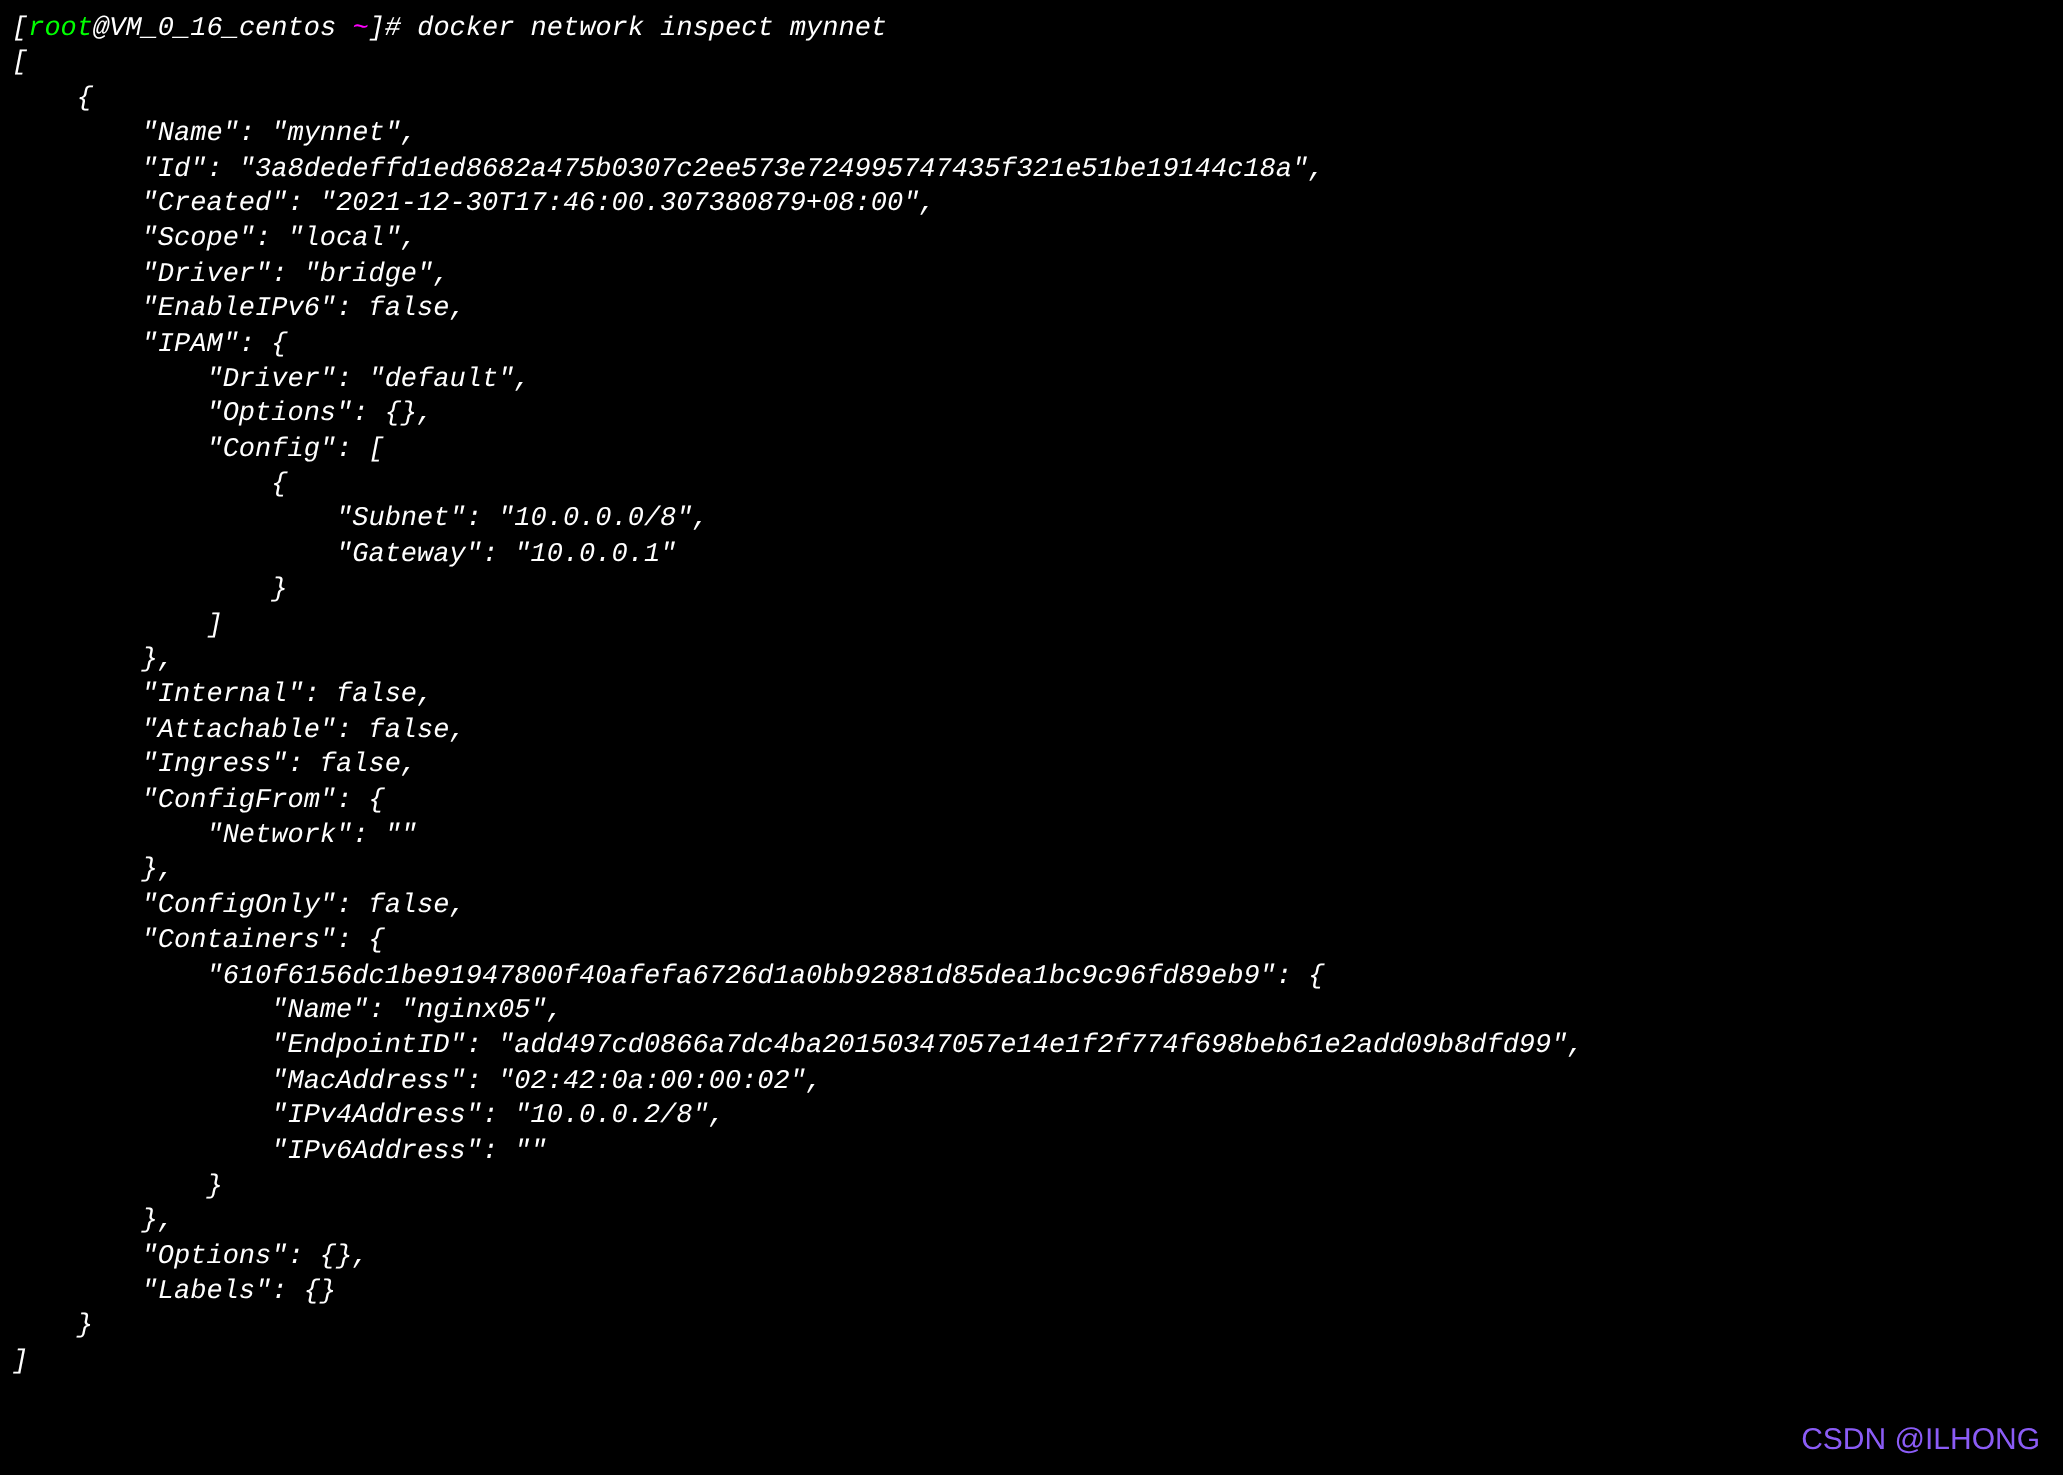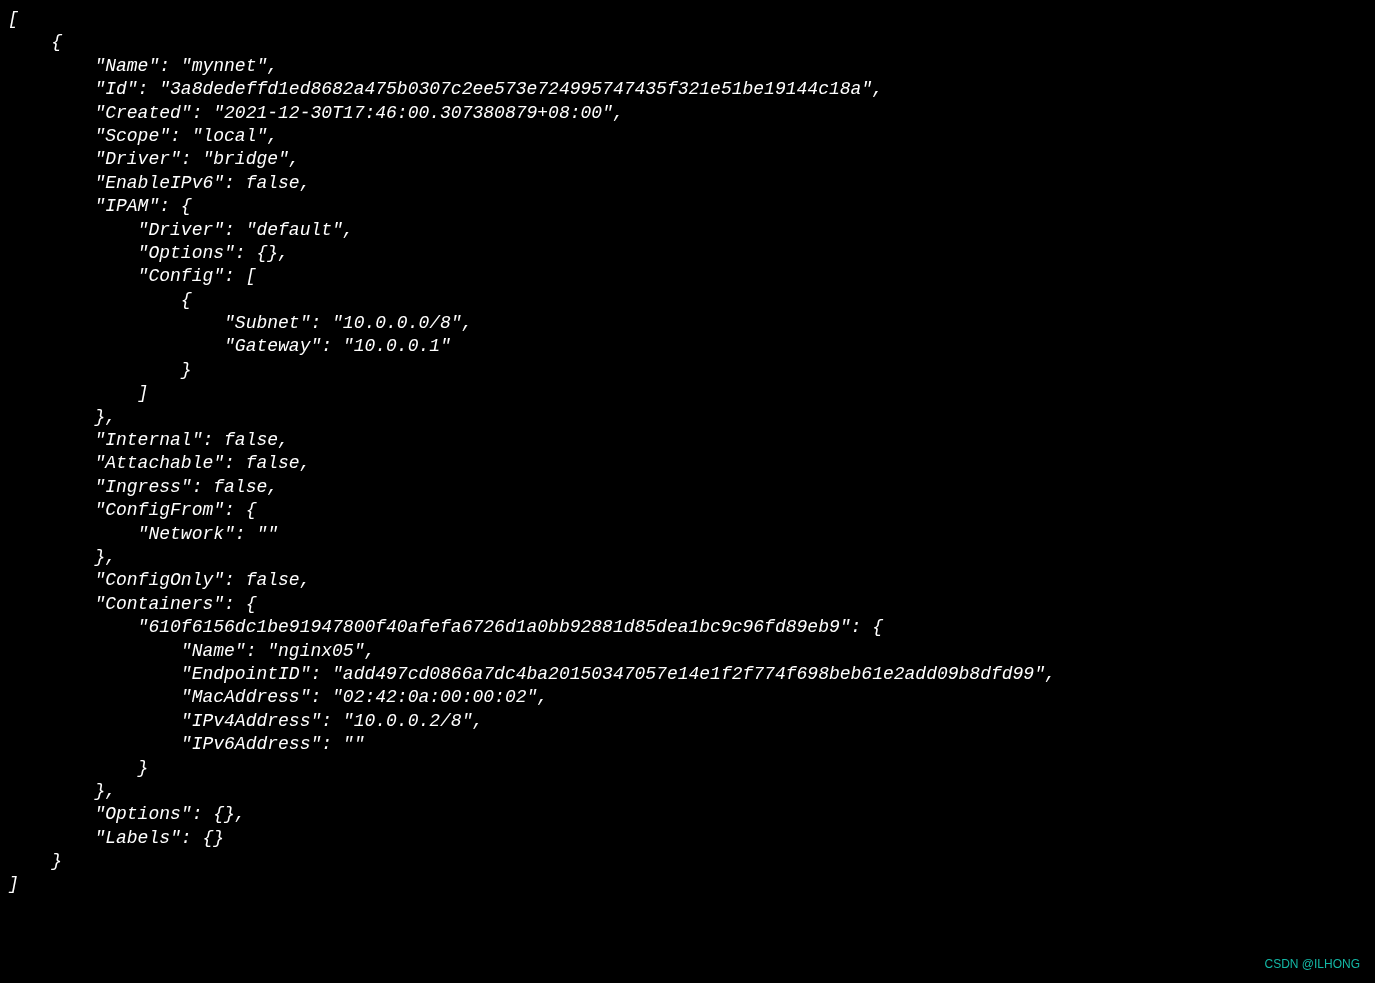--- a/index.html
+++ b/index.html
@@ -45,30 +45,31 @@
       color: #ffffff;
     }
     .output {
       color: #ffffff;
       white-space: pre;
     }
     .watermark {
       position: absolute;
       bottom: 10px;
       right: 15px;
-      color: #14b8a6;
-      font-size: 12px;
+      color: #8b5cf6;
+      font-size: 20px;
       font-style: normal;
       font-family: Arial, sans-serif;
     }
   </style>
 </head>
 <body>
 
 <div class="terminal">
+  <div class="prompt-line"><span class="bracket">[</span><span class="user">root</span><span class="at">@</span><span class="host">VM_0_16_centos</span><span> </span><span class="tilde">~</span><span class="bracket">]</span><span class="hash"># </span><span class="command">docker network inspect mynnet</span></div>
   <div class="output">[</div>
   <div class="output">    {</div>
   <div class="output">        "Name": "mynnet",</div>
   <div class="output">        "Id": "3a8dedeffd1ed8682a475b0307c2ee573e724995747435f321e51be19144c18a",</div>
   <div class="output">        "Created": "2021-12-30T17:46:00.307380879+08:00",</div>
   <div class="output">        "Scope": "local",</div>
   <div class="output">        "Driver": "bridge",</div>
   <div class="output">        "EnableIPv6": false,</div>
   <div class="output">        "IPAM": {</div>
   <div class="output">            "Driver": "default",</div>

